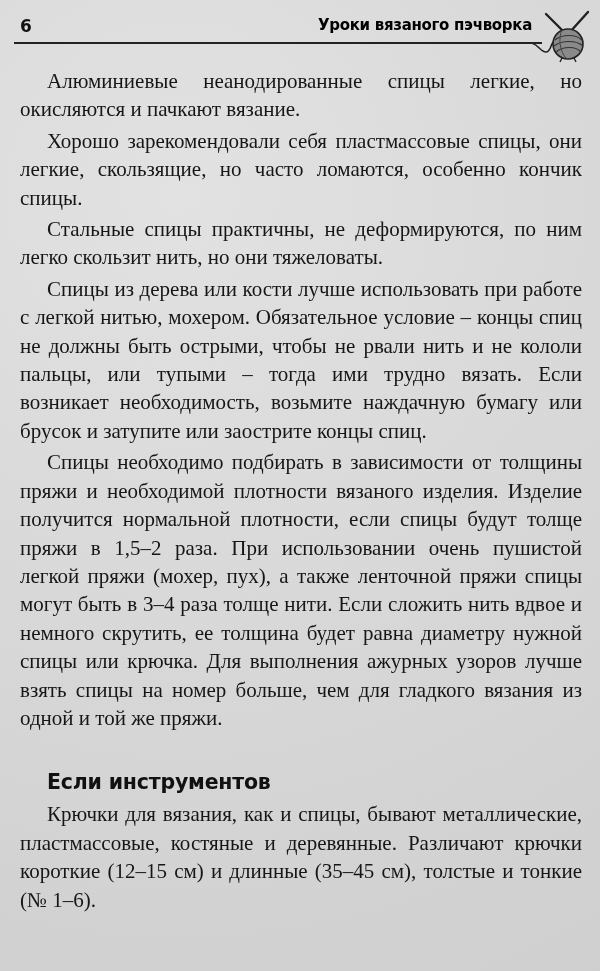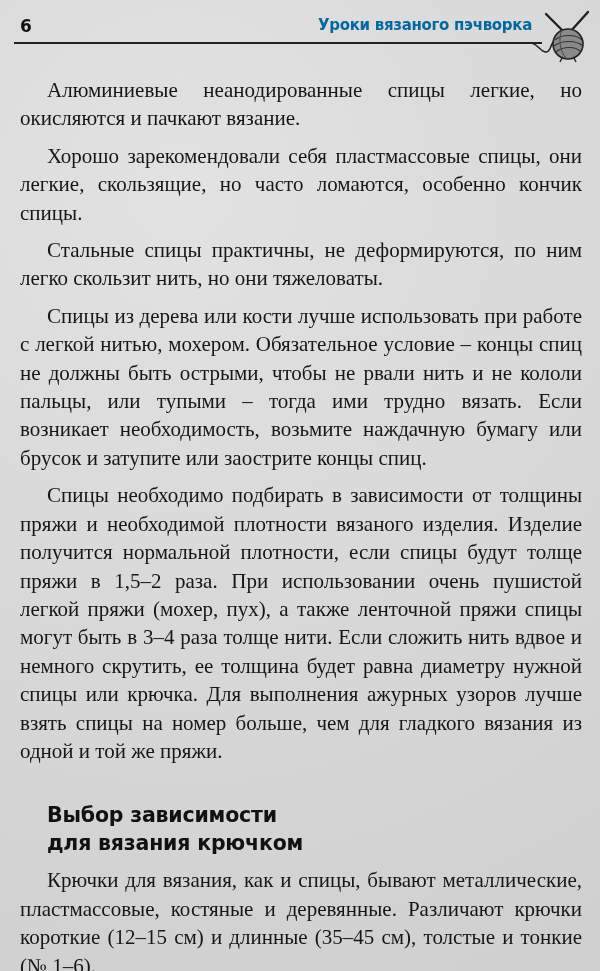--- a/index.html
+++ b/index.html
@@ -12,35 +12,35 @@
   }
   .header {
     position: absolute; left: 0; top: 0; width: 600px; height: 62px;
   }
   .page-num {
     position: absolute; left: 20px; top: 16px;
     font-family: "DejaVu Sans", sans-serif; font-weight: bold; font-size: 17px; color: #111;
   }
   .running-title {
     position: absolute; right: 68px; top: 16px;
-    font-family: "DejaVu Sans", sans-serif; font-weight: bold; font-size: 15px; color: #0369a1;
+    font-family: "DejaVu Sans", sans-serif; font-weight: bold; font-size: 15px; color: #000000;
     letter-spacing: -0.3px;
   }
   .rule {
     position: absolute; left: 14px; top: 42px; width: 528px; height: 2px; background: #222;
   }
   .yarn {
     position: absolute; left: 532px; top: 8px; width: 66px; height: 56px;
   }
   .content {
     position: absolute; left: 20px; top: 67px; width: 562px;
     font-family: "Liberation Serif", serif; font-size: 21px; line-height: 28.4px;
     color: #161616; text-align: justify;
   }
-  .para { margin: 9px 0 3px 0; text-indent: 27px; font-family: Liberation Serif, serif; }
+  .para { margin: 0 0 3px 0; text-indent: 27px; font-family: Liberation Serif, serif; }
   .heading {
     font-family: "DejaVu Sans", sans-serif; font-weight: bold; font-size: 20.5px;
     line-height: 28px; margin: 36px 0 4px 27px; color: #111; letter-spacing: -0.2px;
     text-align: left;
   }
 </style>
 </head>
 <body>
 
 <div class="header">
@@ -62,19 +62,18 @@
 </div>
 
 <div class="content">
   <p class="para">Алюминиевые неанодированные спицы легкие, но окисляются и пачкают вязание.</p>
   <p class="para">Хорошо зарекомендовали себя пластмассовые спицы, они легкие, скользящие, но часто ломаются, особенно кончик спицы.</p>
   <p class="para">Стальные спицы практичны, не деформируются, по ним легко скользит нить, но они тяжеловаты.</p>
   <p class="para">Спицы из дерева или кости лучше использовать при работе с легкой нитью, мохером. Обязательное условие – концы спиц не должны быть острыми, чтобы не рвали нить и не кололи пальцы, или тупыми – тогда ими трудно вязать. Если возникает необходимость, возьмите наждачную бумагу или брусок и затупите или заострите концы спиц.</p>
   <p class="para">Спицы необходимо подбирать в зависимости от толщины пряжи и необходимой плотности вязаного изделия. Изделие получится нормальной плотности, если спицы будут толще пряжи в 1,5–2 раза. При использовании очень пушистой легкой пряжи (мохер, пух), а также ленточной пряжи спицы могут быть в 3–4 раза толще нити. Если сложить нить вдвое и немного скрутить, ее толщина будет равна диаметру нужной спицы или крючка. Для выполнения ажурных узоров лучше взять спицы на номер больше, чем для гладкого вязания из одной и той же пряжи.</p>
 
   <div class="heading">
-    <div>Выбор зависимости</div>
-    <div>для вязания крючком</div>
+    <div>Если инструментов</div>
   </div>
 
   <p class="para">Крючки для вязания, как и спицы, бывают металлические, пластмассовые, костяные и деревянные. Различают крючки короткие (12–15 см) и длинные (35–45 см), толстые и тонкие (№ 1–6).</p>
 
 </div>
 
 </body></html>

